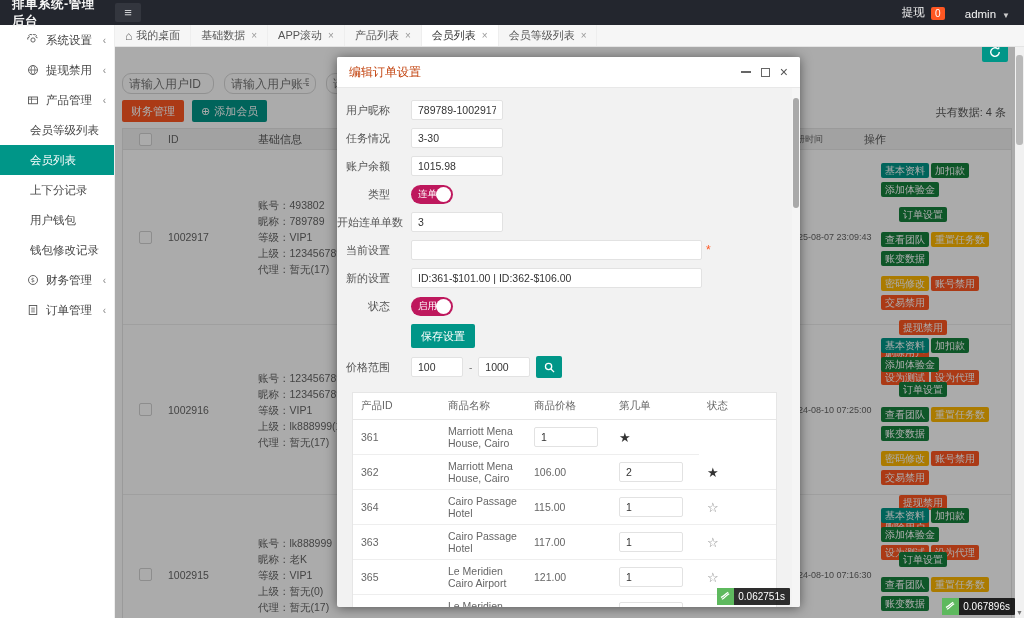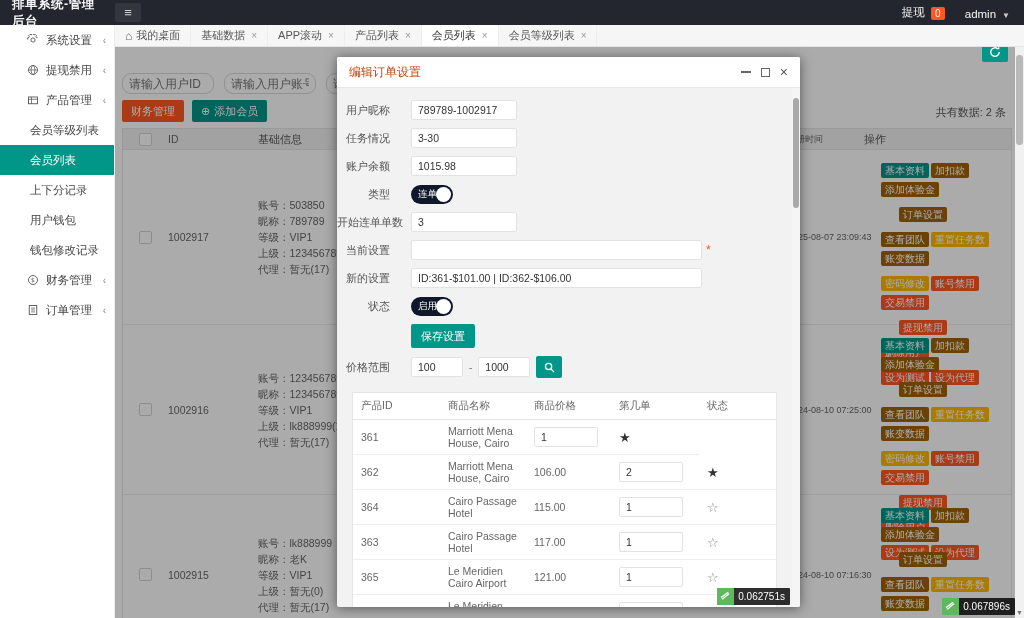--- a/index.html
+++ b/index.html
@@ -45,21 +45,21 @@
   .mt-head { display:flex; height:21px; background:#f2f2f2; border-bottom:1px solid #e6e6e6; align-items:center; font-size:11px; color:#555; }
   .mt-row { display:flex; border-bottom:1px solid #eee; background:#fff; }
   .c-chk { width:45px; flex:none; display:flex; align-items:center; justify-content:center; }
   .c-id { width:90px; flex:none; font-size:10.5px; color:#666; display:flex; align-items:center; }
   .c-info { width:540px; flex:none; display:flex; align-items:center; }
   .c-time { width:77px; flex:none; font-size:9px; color:#666; display:flex; align-items:center; white-space:nowrap; overflow:visible; }
   .c-act { flex:1; padding:10px 4px 6px 6px; }
   .chkbox { width:13px; height:13px; border:1px solid #d2d2d2; background:#fff; border-radius:2px; }
   .info-lines { font-size:10.5px; color:#666; line-height:16px; white-space:nowrap; }
   .abtn { display:inline-block; border-radius:2px; color:#fff; font-size:10px; padding:2px 4px; margin:1px 2px 1px 0; cursor:pointer; white-space:nowrap; }
-  .abtn.green { background:#009688; } .abtn.blue { background:#a16207; }
+  .abtn.green { background:#009688; } .abtn.blue { background:#15803d; }
   .abtn.yellow { background:#ffb800; } .abtn.red { background:#ff5722; }
   .agroup { margin-bottom:6px; line-height:1.1; }
   .agroup.indent { padding-left:18px; }
 
   
   .overlay { position:absolute; left:115px; top:47px; right:0; bottom:0; background:rgba(0,0,0,.33); z-index:5; }
 
   
   .refresh { position:absolute; left:982px; top:42px; width:26px; height:20px; background:#009688; border-radius:2px; z-index:7; display:flex; align-items:center; justify-content:center; cursor:pointer; }
 
@@ -76,24 +76,24 @@
   .m-min { width:10px; height:1.5px; background:#666; cursor:pointer; }
   .m-max { width:9px; height:9px; border:1.5px solid #666; cursor:pointer; }
   .m-close { font-size:14px; line-height:1; cursor:pointer; color:#555; }
   .m-body { position:absolute; left:0; right:8px; top:31px; bottom:0; padding:12px 0 0 0; overflow:hidden; }
   .m-scroll { position:absolute; right:0; top:31px; width:8px; bottom:0; background:#f5f5f5; }
   .m-scroll .thumb { position:absolute; left:1px; top:10px; width:6px; height:110px; background:#a9a9a9; border-radius:3px; }
 
   .frow { display:flex; align-items:center; margin-bottom:8px; min-height:20px; }
   .flabel { width:53px; flex:none; text-align:right; font-size:11px; color:#555; margin-right:21px; white-space:nowrap; }
   .finput { height:20px; border:1px solid #e2e2e2; border-radius:2px; background:#fff; font-size:10.5px; padding:0 6px; color:#333; font-family:inherit; }
-  .finput.sm { width:106px; }
+  .finput.sm { width:92px; }
   .finput.lg { width:291px; }
   .req { color:#ff5722; font-size:12px; margin-left:4px; }
-  .switch { width:42px; height:19px; border-radius:10px; background:#0f172a; position:relative; cursor:pointer; flex:none; }
+  .switch { width:42px; height:19px; border-radius:10px; background:#be185d; position:relative; cursor:pointer; flex:none; }
   .switch .sw-t { position:absolute; left:7px; top:50%; transform:translateY(-50%); color:#fff; font-size:9.5px; }
   .switch .sw-k { position:absolute; right:2px; top:2px; width:15px; height:15px; border-radius:50%; background:#fff; }
   .savebtn { background:#009688; color:#fff; border:none; border-radius:2px; height:24px; padding:0 10px; font-size:11px; cursor:pointer; font-family:inherit; }
   .rangewrap { display:flex; align-items:center; gap:6px; }
   .finput.range { width:52px; }
   .searchbtn { width:26px; height:22px; background:#009688; border:none; border-radius:2px; cursor:pointer; display:flex; align-items:center; justify-content:center; }
 
   .ptable { margin:14px 15px 0 15px; border:1px solid #e6e6e6; background:#fff; font-size:10.5px; }
   .pt-head, .pt-row { display:grid; grid-template-columns:87px 86px 85px 88px 1fr; }
   .pt-head > div { padding:6px 8px; color:#666; border-bottom:1px solid #e6e6e6; background:#fff; }
@@ -216,41 +216,41 @@
     <input class="f-input" placeholder="请输入用户账号" style="">
     <input class="f-input sel" placeholder="请选择..." style="">
   </div>
   <div class="btnrow">
     <button class="btn red">财务管理</button>
     <button class="btn teal">
         <span>⊕</span>
         <span>添加会员</span>
       </button>
   </div>
-  <div class="total">共有数据: 2 条</div>
+  <div class="total">共有数据: 4 条</div>
 
   <div class="mtable">
     <div class="mt-head">
       <div class="c-chk">
           <span class="chkbox"></span>
         </div>
       <div class="c-id">ID</div>
       <div class="c-info">基础信息</div>
       <div class="c-time" style="margin-left:-11px">注册时间</div>
       <div class="c-act" style="padding:0;display:flex;align-items:center">操作</div>
     </div>
     <div id="member-rows">
         <div class="mt-row" style="height: 175px;">
           <div class="c-chk">
             <span class="chkbox"></span>
           </div>
           <div class="c-id">1002917</div>
           <div class="c-info">
             <div class="info-lines">
-              <div>账号：503850</div>
+              <div>账号：493802</div>
               <div>昵称：789789</div>
               <div>等级：VIP1</div>
               <div>上级：123456789(1002916)</div>
               <div>代理：暂无(17)</div>
             </div>
           </div>
           <div class="c-time">25-08-07 23:09:43</div>
           <div class="c-act">
             <div class="agroup"><span class="abtn green">基本资料</span><span class="abtn blue">加扣款</span><span class="abtn blue">添加体验金</span></div>
             <div class="agroup indent"><span class="abtn blue">订单设置</span></div>

